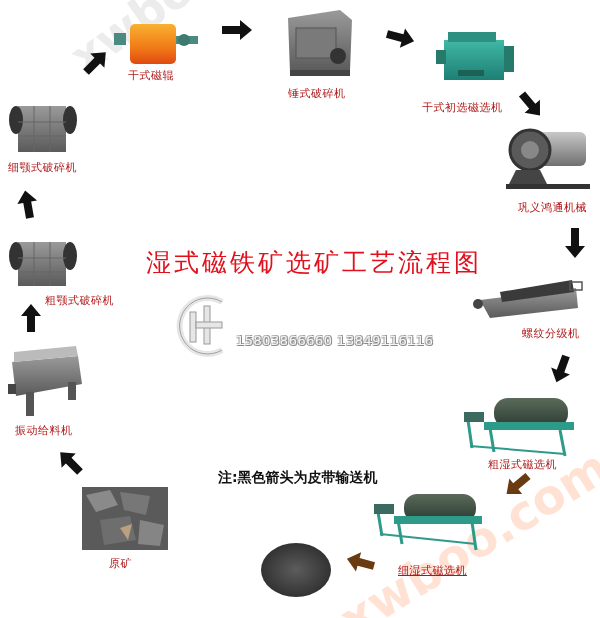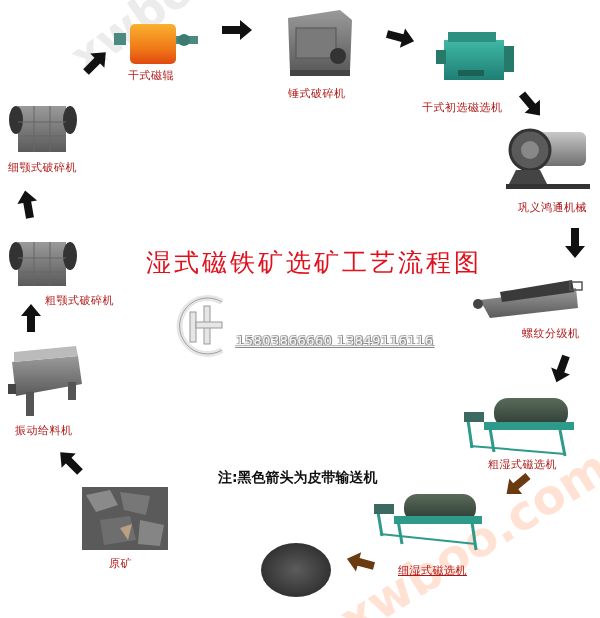--- a/index.html
+++ b/index.html
@@ -4,21 +4,21 @@
 <style>
   * { box-sizing: border-box; margin: 0; padding: 0; }
   body { width: 600px; height: 618px; background: #ffffff; position: relative; overflow: hidden; font-family: "DejaVu Sans", sans-serif; }
   #canvas { position: absolute; left: 0; top: 0; width: 600px; height: 618px; }
   .label { position: absolute; font-size: 11px; color: #b01818; white-space: nowrap; letter-spacing: 0.5px; }
   .title { position: absolute; left: 146px; top: 246px; font-size: 25px; font-weight: normal; color: #e0101c; letter-spacing: 3px; white-space: nowrap; }
   .note { position: absolute; left: 218px; top: 438px; font-size: 14px; font-weight: bold; color: #111; white-space: nowrap; margin-top: 31px; }
   .logo-name { position: absolute; left: 238px; top: 297px; font-size: 26px; font-weight: bold; color: #f4f4f4; letter-spacing: 6px; white-space: nowrap;
      text-shadow: 1px 1px 0 #888, -1px -1px 0 #bbb, 1px -1px 0 #aaa, -1px 1px 0 #aaa, 2px 2px 2px #999; }
   .logo-phone { position: absolute; left: 236px; top: 333px; font-size: 13px; color: #f4f4f4; letter-spacing: 0.5px; white-space: nowrap;
-     text-shadow: 1px 1px 0 #888, -1px -1px 0 #bbb, 1px -1px 0 #999, -1px 1px 0 #999; text-decoration: underline; }
+     text-shadow: 1px 1px 0 #888, -1px -1px 0 #bbb, 1px -1px 0 #999, -1px 1px 0 #999; }
   svg { position: absolute; left: 0; top: 0; }
   .wm { position: absolute; font-weight: bold; white-space: nowrap; pointer-events: none; }
 </style>
 </head>
 <body>
 
 <div id="canvas">
 
   <div class="wm" style="left:60px;top:40px;font-size:46px;color:rgba(200,200,200,0.35);transform:rotate(-35deg);transform-origin:left top;">xwboo.com</div>
   <div class="wm" style="left:330px;top:600px;font-size:48px;color:rgba(255,190,160,0.45);transform:rotate(-32deg);transform-origin:left top;">xwboo.com</div>

